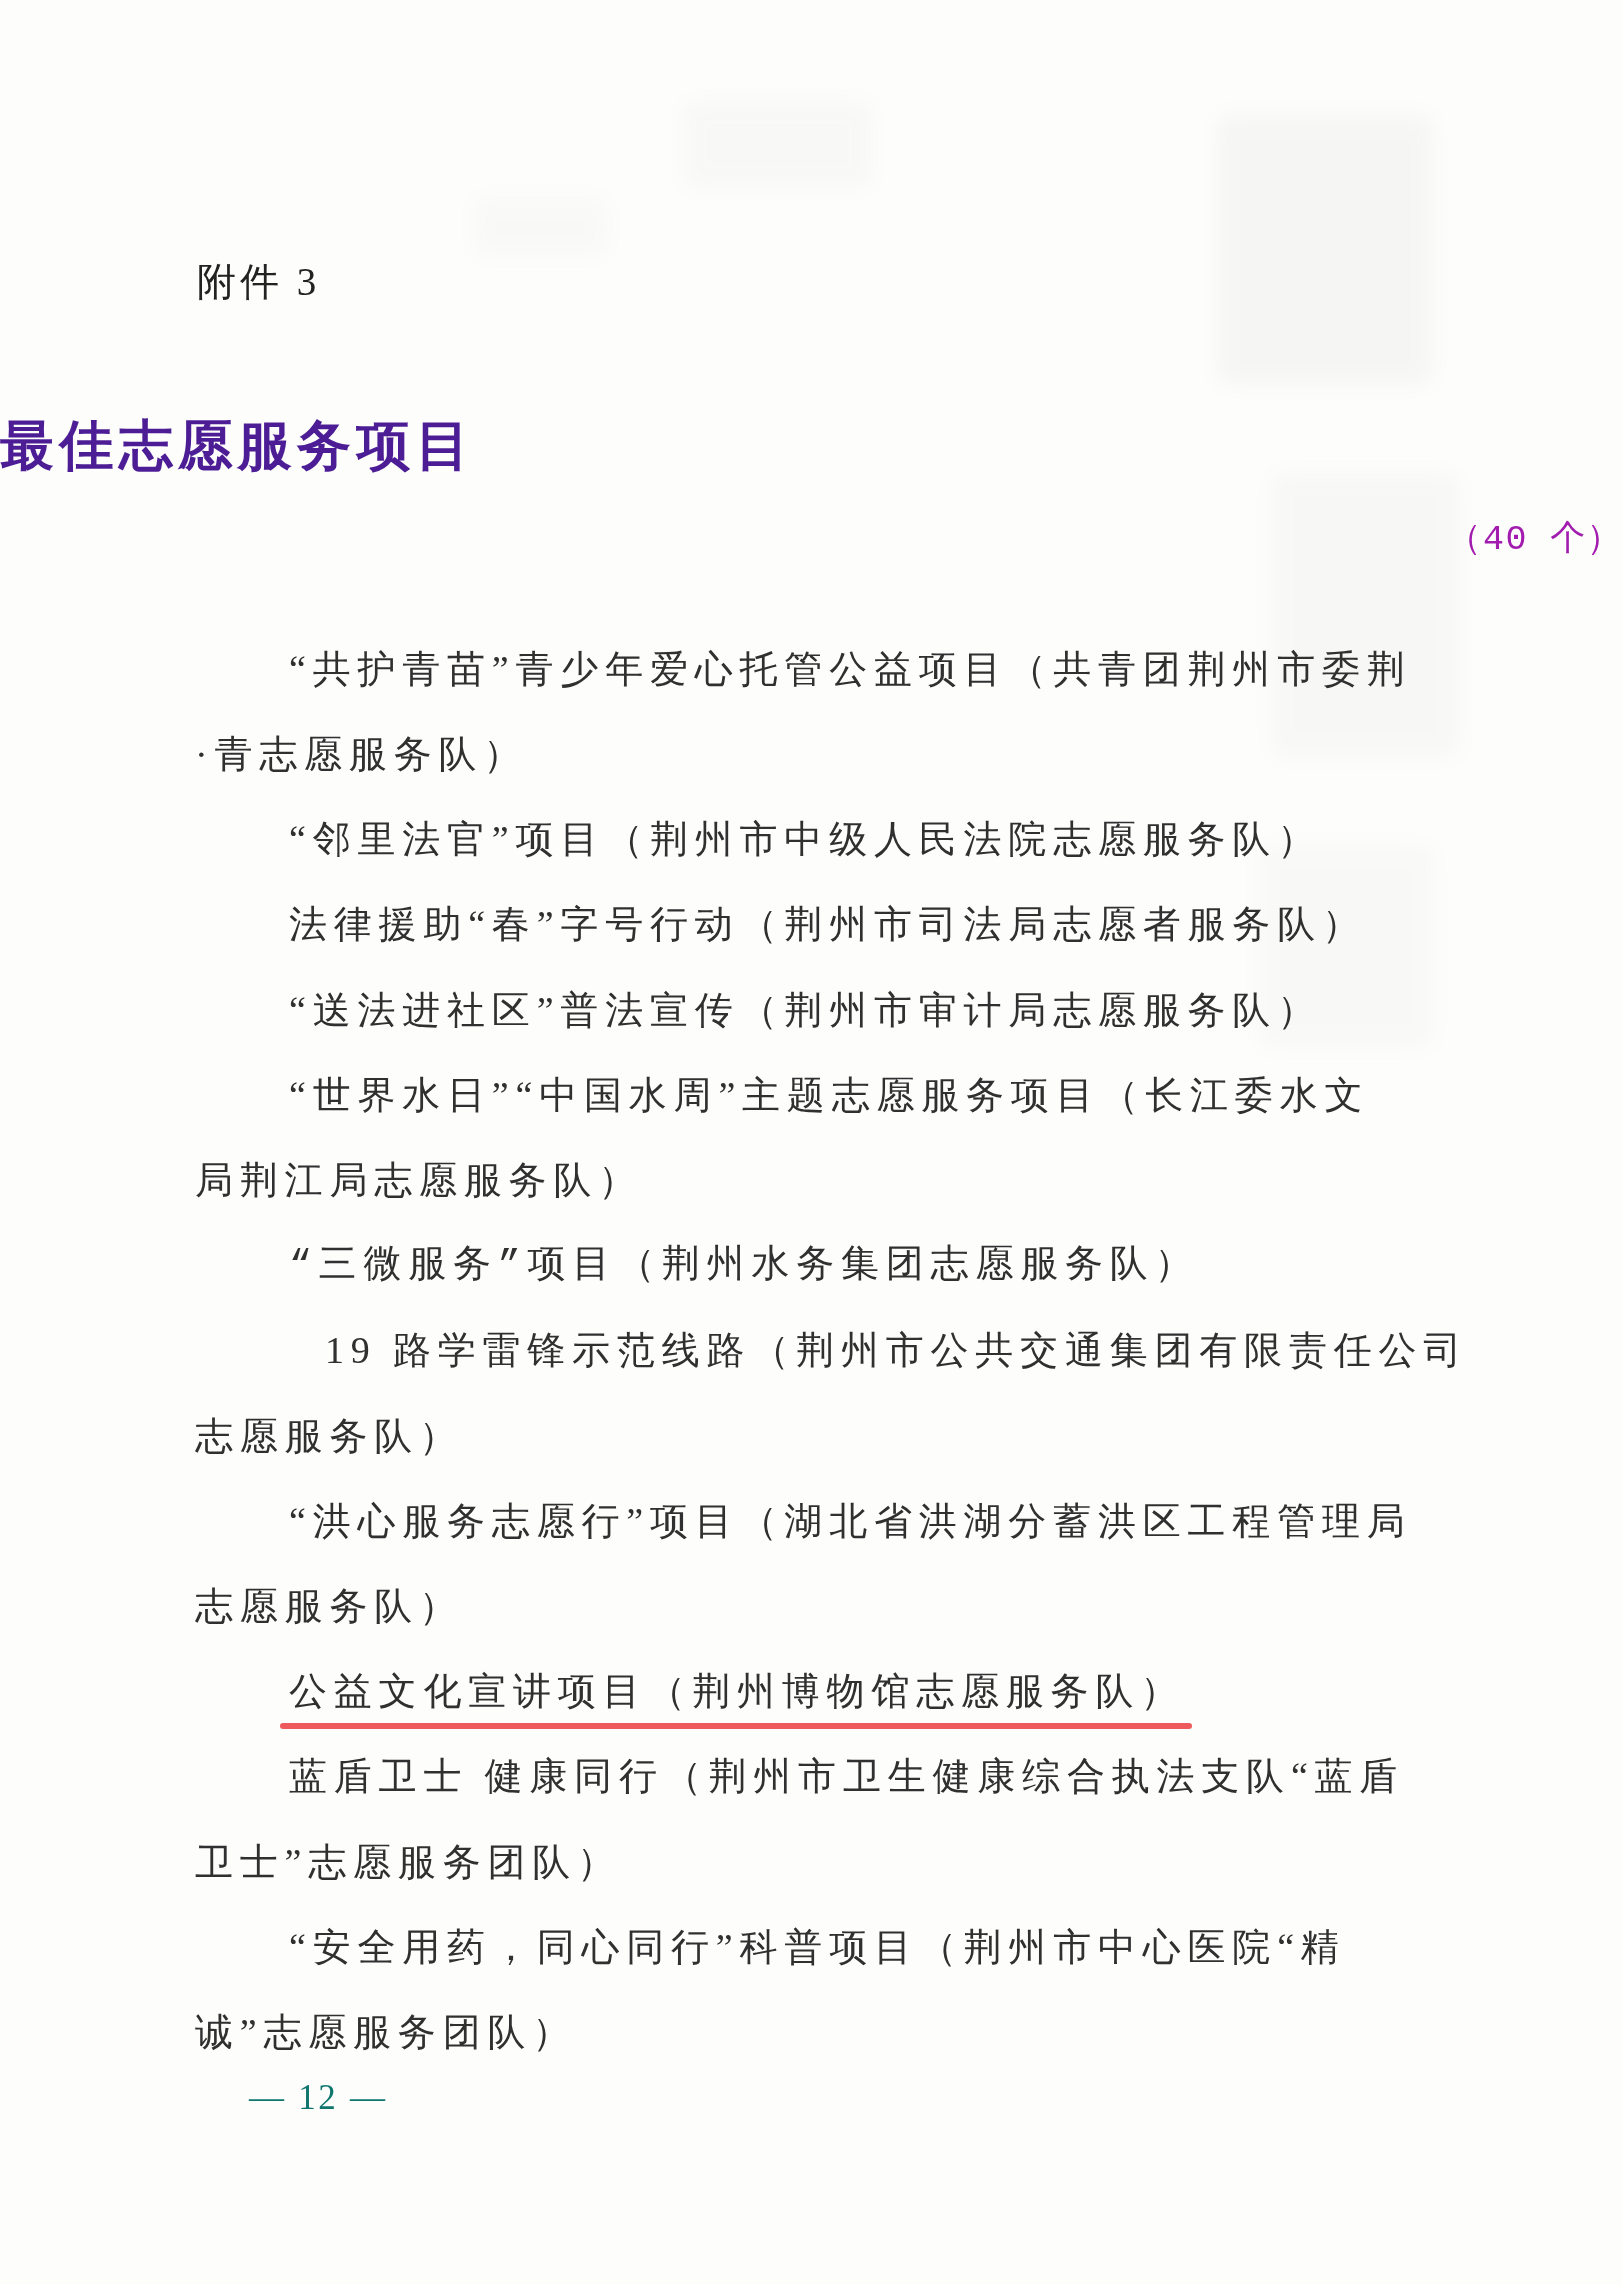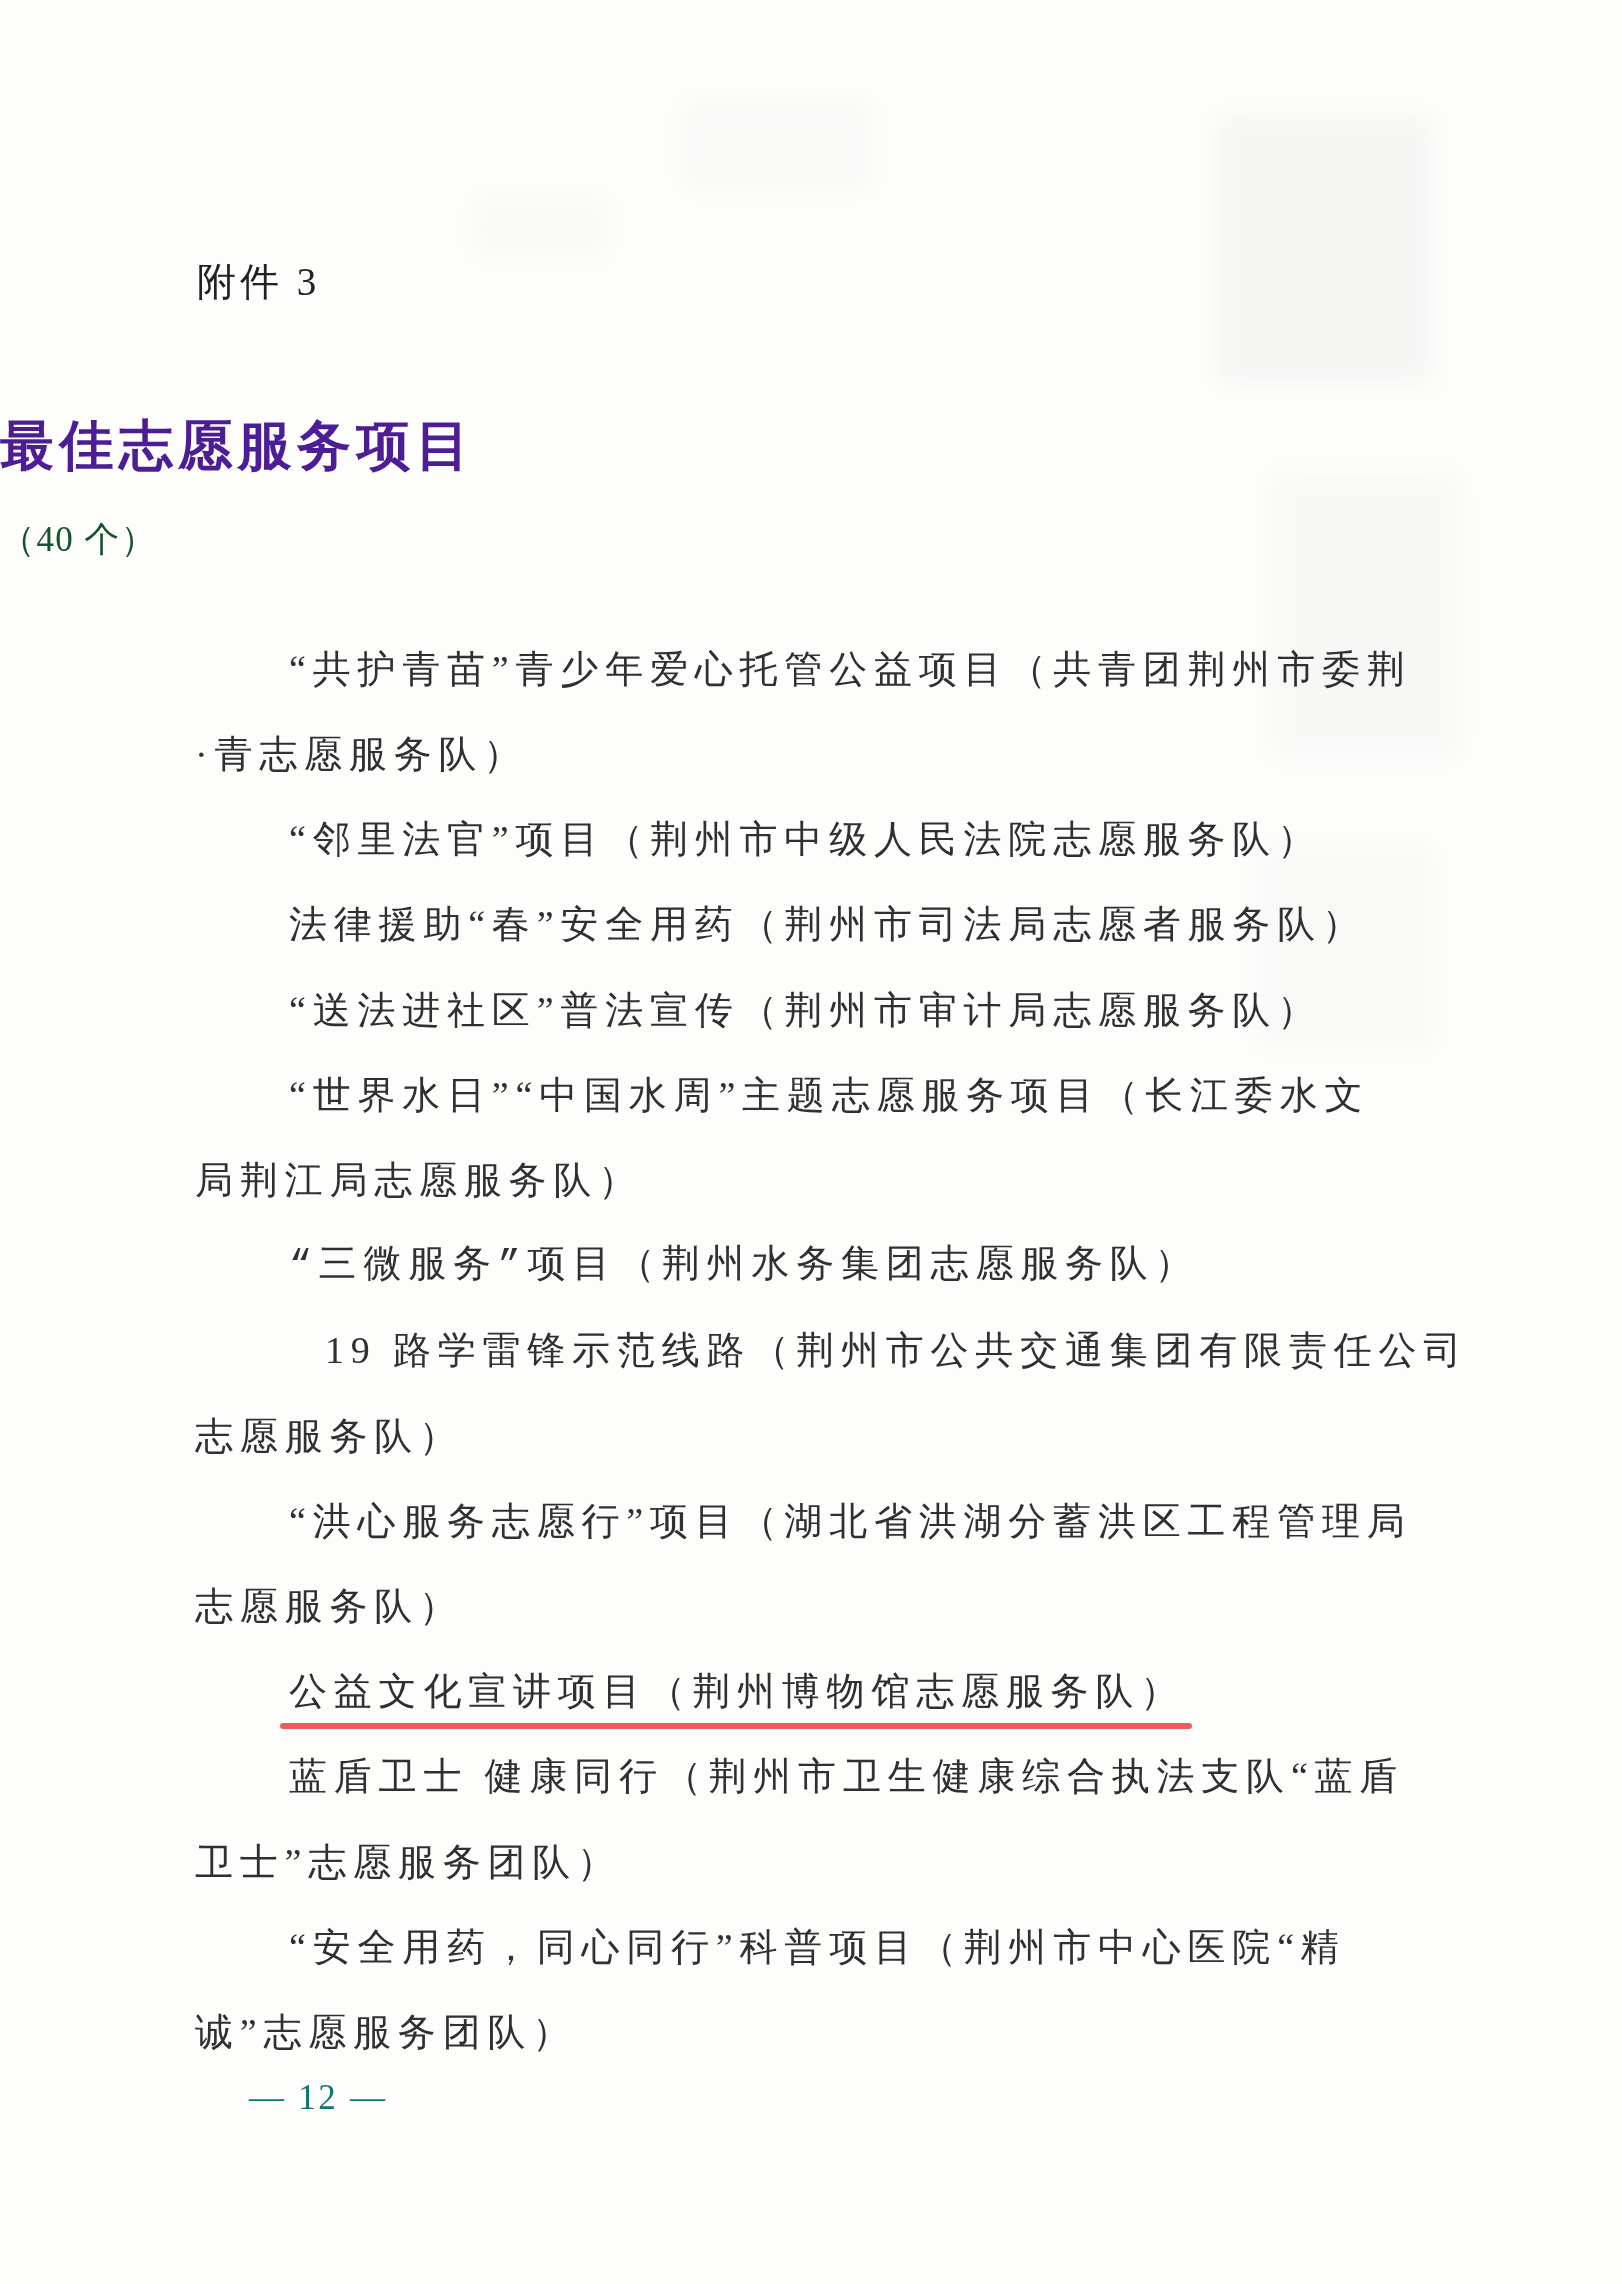--- a/index.html
+++ b/index.html
@@ -36,25 +36,26 @@
     line-height: 65px;
     font-weight: bold;
     letter-spacing: 5.4px;
     color: #4c1d95;
   }
   .doc-subtitle {
     position: absolute;
     top: 519px;
     left: 0;
     right: 0;
-    text-align: left;
+    text-align: right;
     font-size: 35px;
     line-height: 42px;
     letter-spacing: 1.4px;
-    color: #14532d;
+    color: #a21caf;
+    font-family: Liberation Mono, monospace;
   }
   .project-list { position: absolute; inset: 0; }
   .line {
     position: absolute;
     height: 85px;
     line-height: 85px;
     font-size: 38px;
     letter-spacing: 6.8px;
     white-space: nowrap;
     color: #303030;
@@ -106,21 +107,21 @@
   <div class="attachment-label">附件 3</div>
 
   <div class="doc-title">最佳志愿服务项目</div>
 
   <div class="doc-subtitle">（40 个）</div>
 
   <div class="project-list">
       <div class="line" style="top: 627px; left: 289px;">“共护青苗”青少年爱心托管公益项目（共青团荆州市委荆</div>
       <div class="line" style="top: 712px; left: 195px;">·青志愿服务队）</div>
       <div class="line" style="top: 797px; left: 289px;">“邻里法官”项目（荆州市中级人民法院志愿服务队）</div>
-      <div class="line" style="top: 882px; left: 289px;">法律援助“春”安全用药（荆州市司法局志愿者服务队）</div>
+      <div class="line" style="top: 882px; left: 289px;">法律援助“春”字号行动（荆州市司法局志愿者服务队）</div>
       <div class="line" style="top: 968px; left: 289px;">“送法进社区”普法宣传（荆州市审计局志愿服务队）</div>
       <div class="line" style="top: 1053px; left: 289px;">“世界水日”“中国水周”主题志愿服务项目（长江委水文</div>
       <div class="line" style="top: 1138px; left: 195px;">局荆江局志愿服务队）</div>
       <div class="line" style="top: 1223px; left: 289px; font-family: Liberation Mono, monospace;">“三微服务”项目（荆州水务集团志愿服务队）</div>
       <div class="line" style="top: 1308px; left: 289px; margin-left: 36px;">19 路学雷锋示范线路（荆州市公共交通集团有限责任公司</div>
       <div class="line" style="top: 1394px; left: 195px;">志愿服务队）</div>
       <div class="line" style="top: 1479px; left: 289px;">“洪心服务志愿行”项目（湖北省洪湖分蓄洪区工程管理局</div>
       <div class="line" style="top: 1564px; left: 195px;">志愿服务队）</div>
       <div class="line" style="top: 1734px; left: 289px;">蓝盾卫士 健康同行（荆州市卫生健康综合执法支队“蓝盾</div>
       <div class="line underlined" style="top: 1649px; left: 289px;">公益文化宣讲项目（荆州博物馆志愿服务队）</div>

